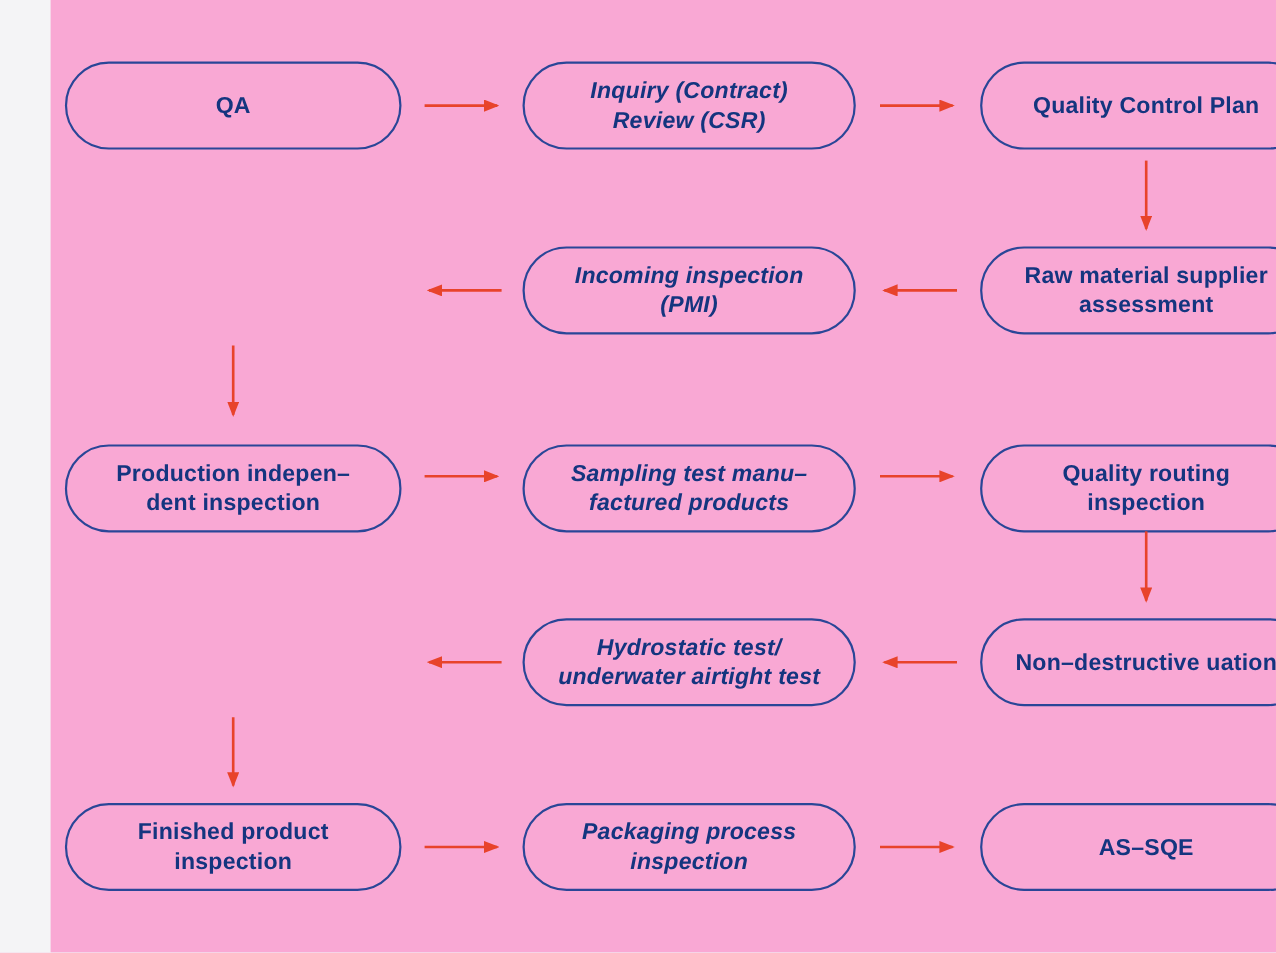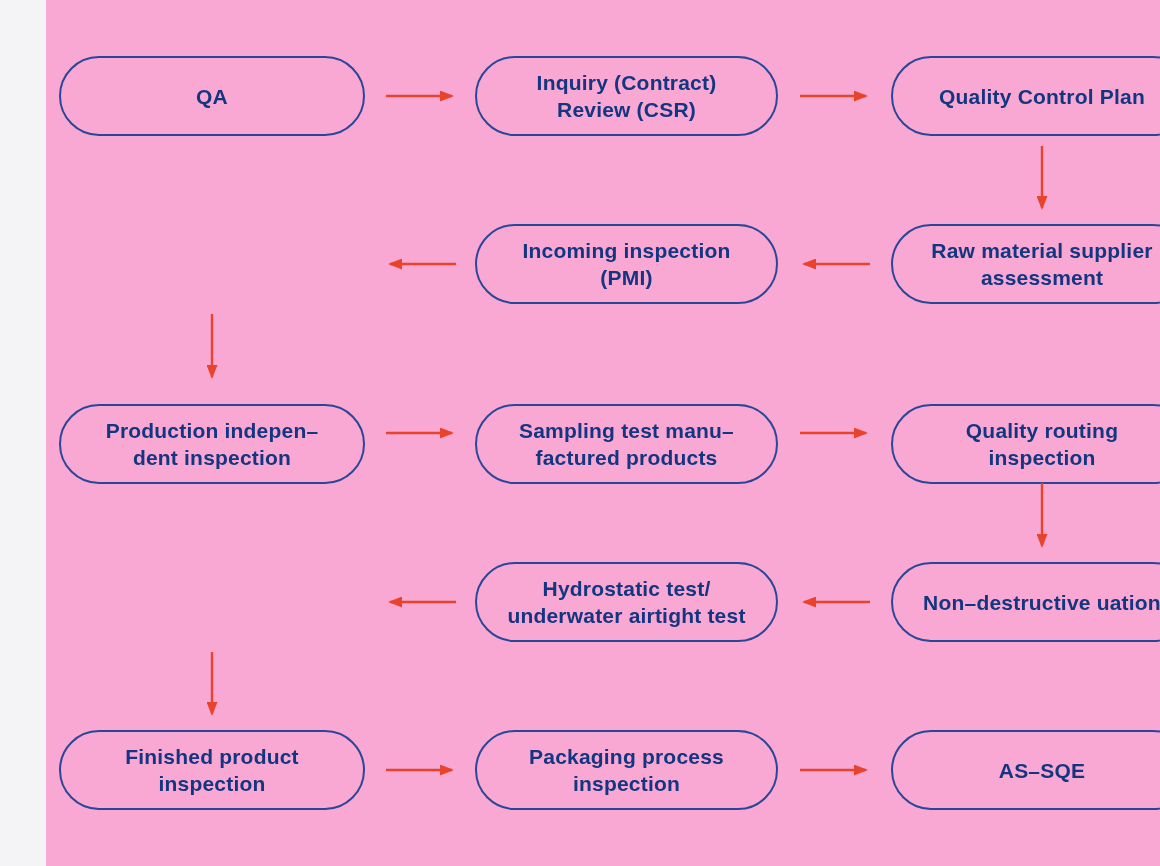--- a/index.html
+++ b/index.html
@@ -31,21 +31,21 @@
     white-space: pre;
     text-align: center;
     font-size: 21px;
     line-height: 27px;
     font-weight: 700;
     letter-spacing: 0.2px;
     color: #14357f;
   }
   
   .c1 { left: 13px;  width: 306px; }
-  .c2 { left: 429px; width: 303px; }
+  .c2 { left: 429px; width: 303px; font-style: italic; }
   .c3 { left: 845px; width: 302px; }
   
   .r1 { top: 56px; }
   .r2 { top: 224px; }
   .r3 { top: 404px; }
   .r4 { top: 562px; }
   .r5 { top: 730px; }
   .arrows {
     position: absolute;
     inset: 0;

